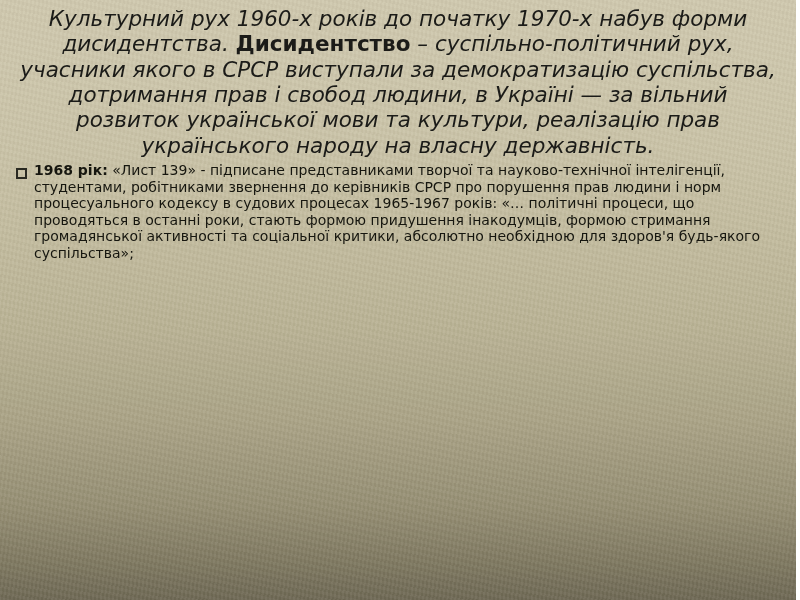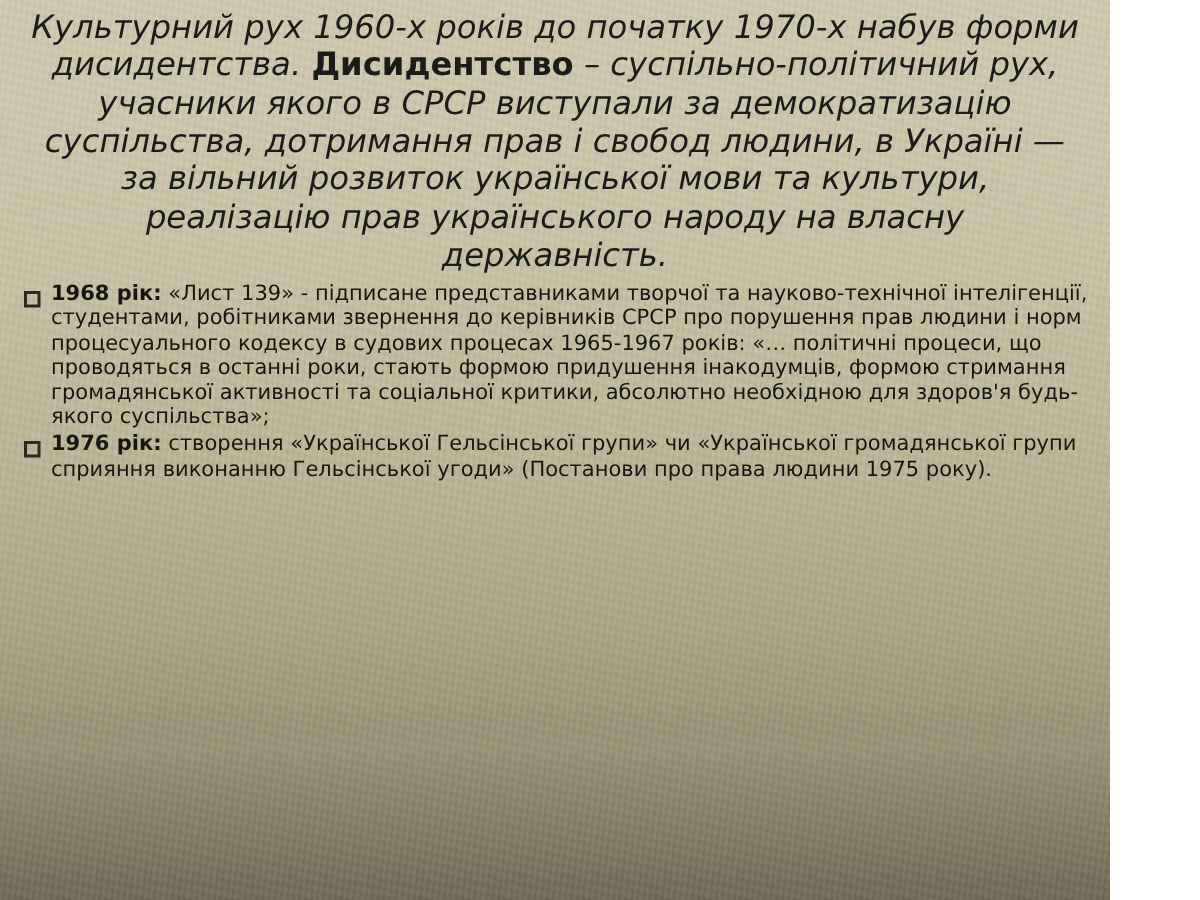--- a/index.html
+++ b/index.html
@@ -7,21 +7,21 @@
     padding: 0;
   }
   body {
     width: 800px;
     height: 600px;
     overflow: hidden;
     font-family: "DejaVu Sans", sans-serif;
   }
   .slide {
     position: relative;
-    width: 740px;
+    width: 796px;
     height: 600px;
     box-sizing: border-box;
     background:
       linear-gradient(180deg,
         #cfc8ae 0%,
         #cdc6ab 12%,
         #c9c2a6 26%,
         #c2bb9e 40%,
         #b9b294 55%,
         #aaa386 70%,
@@ -86,18 +86,15 @@
   <div class="grain"></div>
 
   <div class="content">
 
     <p class="intro"><span class="i">Культурний рух 1960-х років до початку 1970-х набув форми дисидентства. </span><span class="b">Дисидентство</span><span class="i"> – </span><span class="i">суспільно-політичний рух, учасники якого в СРСР виступали за демократизацію суспільства, дотримання прав і свобод людини, в Україні — за вільний розвиток української мови та культури, реалізацію прав українського народу на власну державність.</span></p>
 
     <p class="para">
       <span class="bullet-box"></span><span class="lead">1968 рік:</span><span> «Лист 139» - підписане представниками творчої та науково-технічної інтелігенції, студентами, робітниками звернення до керівників СРСР про порушення прав людини і норм процесуального кодексу в судових процесах 1965-1967 років: «… політичні процеси, що проводяться в останні роки, стають формою придушення інакодумців, формою стримання громадянської активності та соціальної критики, абсолютно необхідною для здоров'я будь-якого суспільства»;</span>
     </p>
 
-    <p class="para">
-      <span class="bullet-box"></span><span class="lead">1976 рік:</span><span> створення «Української Гельсінської групи» чи «Української громадянської групи сприяння виконанню Гельсінської угоди» (Постанови про права людини 1975 року).</span>
-    </p>
 
   </div>
 </div>
 
 </body></html>

